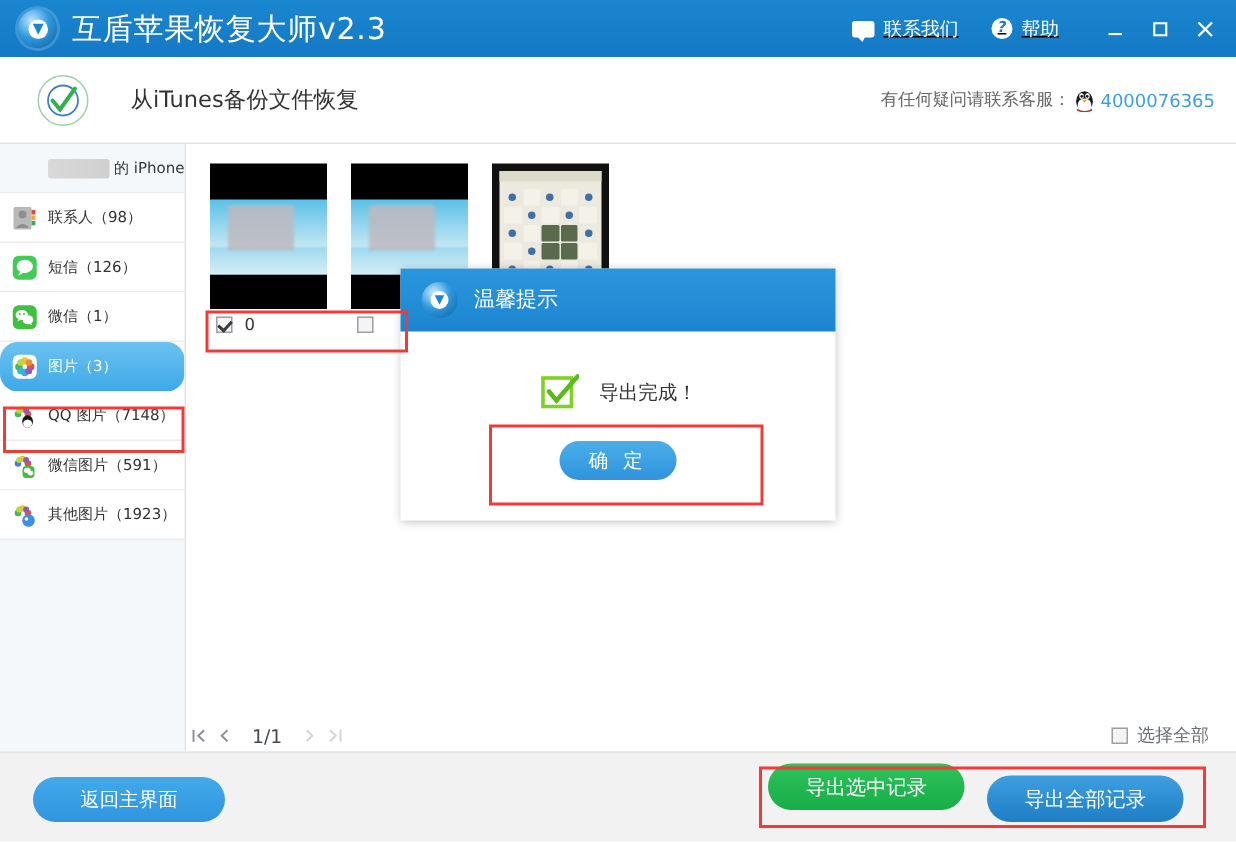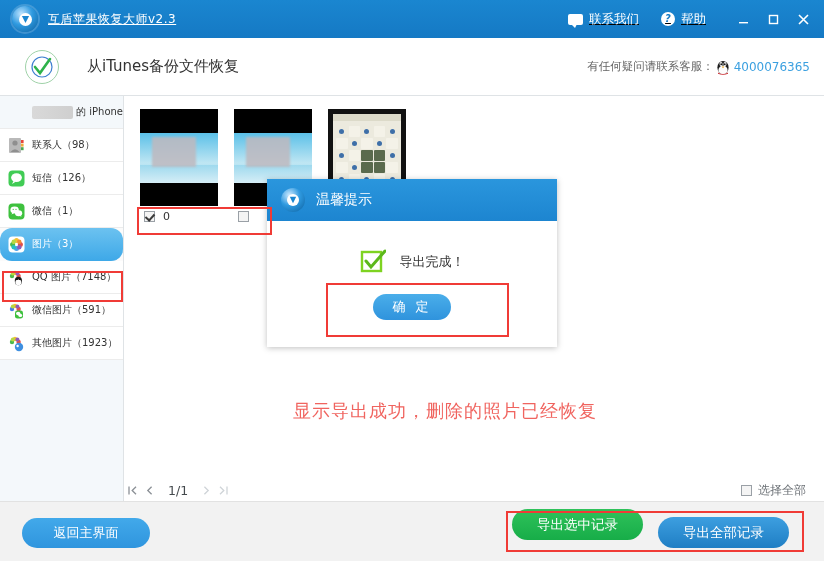--- a/index.html
+++ b/index.html
@@ -24,23 +24,22 @@
     display:flex; align-items:center; justify-content:center;
     box-shadow:0 0 0 2px rgba(255,255,255,.18);
     flex:0 0 auto;
   }
   .logo-badge .inner {
     width:13px; height:13px; border-radius:50%;
     background:#ffffff; display:flex; align-items:center; justify-content:center;
   }
   .logo-badge .inner svg { display:block; }
   .app-title {
-    color:#ffffff; font-size:12px; margin-left:10px; letter-spacing:.5px;
+    color:#ffffff; font-size:20px; margin-left:10px; letter-spacing:.5px;
     white-space:nowrap;
-    text-decoration:underline;
   }
   .title-right { margin-left:auto; display:flex; align-items:center; height:38px;text-decoration:underline; }
   .tb-link {
     display:flex; align-items:center; color:#ffffff; font-size:12.5px;
     margin-right:22px; white-space:nowrap; cursor:pointer;
   }
   .tb-link .ic { margin-right:6px; display:flex; align-items:center; }
   .chat-ic {
     width:15px; height:11px; background:#ffffff; border-radius:2px; position:relative;
     display:block;
@@ -495,21 +494,20 @@
             <div class="ftr"></div>
           </div>
         </div>
         <div class="meta">
           <span class="cbx"></span>
           <span></span>
         </div>
       </div>
     </div>
 
-    <div class="anno-text" style="left:169px; top:303px;">显示导出成功，删除的照片已经恢复</div>
   </div>
 
   <div class="dialog">
     <div class="dlg-head">
       <div class="dlg-logo">
         <div class="inner">
           <svg width="8" height="8" viewBox="0 0 10 10">
               <path d="M1 1 L9 1 L5 9 Z" fill="#1a86d0"></path>
             </svg>
         </div>

